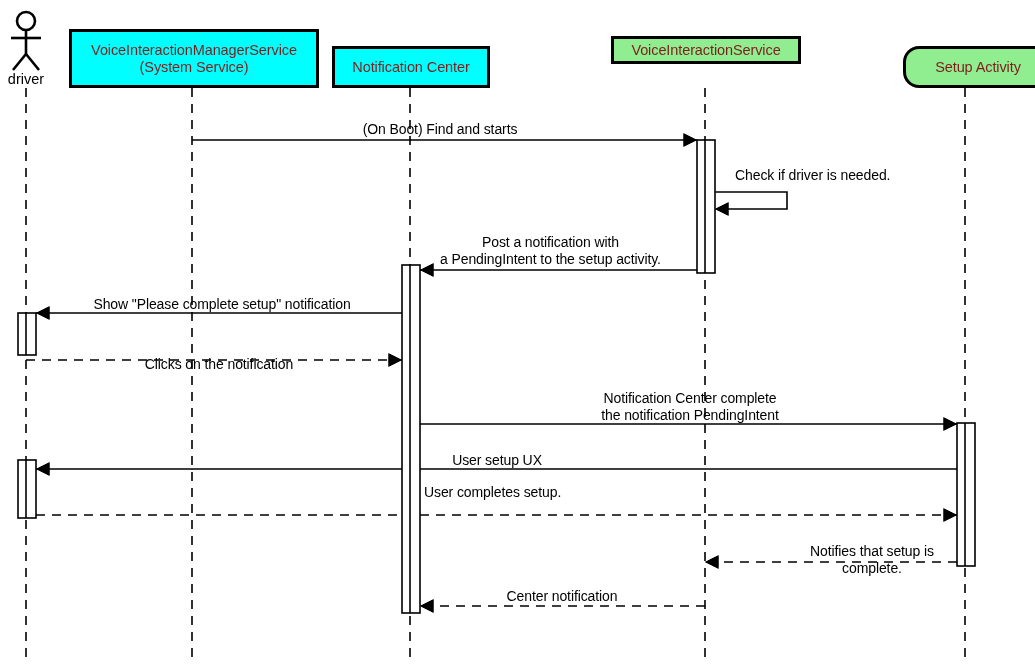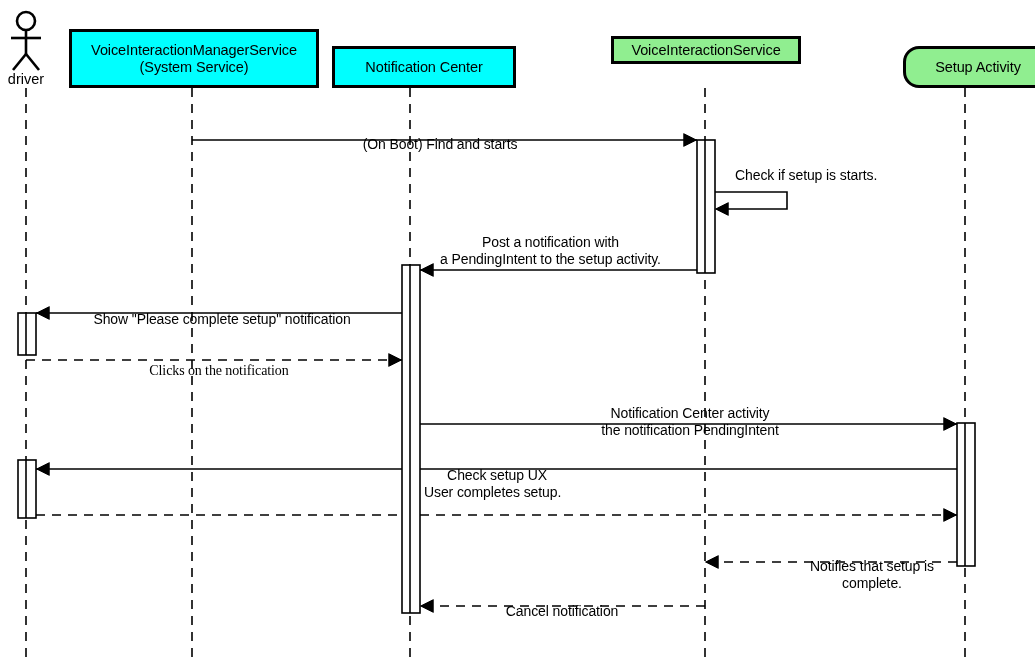--- a/index.html
+++ b/index.html
@@ -28,21 +28,21 @@
   }
   .participant-box {
     position: absolute;
     box-sizing: border-box;
     border: 3px solid #000000;
     display: flex;
     align-items: center;
     justify-content: center;
     text-align: center;
     line-height: 1.12;
-    color: #000000;
+    color: #7f1d1d;
     font-size: 14.5px;
     letter-spacing: -0.1px;
   }
   .participant-label {
     display: block;
     white-space: pre-line;
     padding: 0 6px;
   }
   .actor-label {
     position: absolute;
@@ -52,21 +52,21 @@
     white-space: nowrap;
   }
   .msg-label {
     position: absolute;
     font-size: 14px;
     color: #000000;
     white-space: pre-line;
     line-height: 1.22;
     letter-spacing: -0.1px;
   }
-  .msg-label.center { transform: translateX(-50%); text-align: center; margin-top: 15px; }
+  .msg-label.center { transform: translateX(-50%); text-align: center; }
   .msg-label.left  { text-align: left; }
 </style>
 </head>
 <body>
 
 <div id="diagram-root">
 
   <svg id="diagram-svg" viewBox="0 0 1035 664" xmlns="http://www.w3.org/2000/svg">
     <g id="layer-lifelines">
         <line x1="26" y1="88" x2="26" y2="664" stroke="#000000" stroke-width="1.6" stroke-dasharray="9 7"></line>
@@ -149,38 +149,38 @@
         <polygon points="433.5,599.25 420,606 433.5,612.75" fill="#000000"></polygon>
       </g>
   </svg>
 
   <div id="boxes-layer">
       <div class="actor-label" style="left: -34px; top: 71px; width: 120px;">driver</div>
       <div class="participant-box" style="left: 69px; top: 29px; width: 250px; height: 59px; background: rgb(0, 255, 255);">
         <span class="participant-label">VoiceInteractionManagerService
 (System Service)</span>
       </div>
-      <div class="participant-box" style="left: 332px; top: 46px; width: 184px; height: 42px; background: rgb(0, 255, 255);">
+      <div class="participant-box" style="left: 332px; top: 46px; width: 158px; height: 42px; background: rgb(0, 255, 255);">
         <span class="participant-label">Notification Center</span>
       </div>
       <div class="participant-box" style="left: 611px; top: 36px; width: 190px; height: 28px; background: rgb(144, 238, 144);">
         <span class="participant-label">VoiceInteractionService</span>
       </div>
       <div class="participant-box" style="left: 903px; top: 46px; width: 150px; height: 42px; background: rgb(144, 238, 144); border-radius: 16px;">
         <span class="participant-label">Setup Activity</span>
       </div>
     </div>
   <div id="labels-layer">
       <div class="msg-label center" style="left: 440px; top: 121px;">(On Boot) Find and starts</div>
-      <div class="msg-label left" style="left: 735px; top: 167px;">Check if setup is starts.</div>
+      <div class="msg-label left" style="left: 735px; top: 167px;">Check if driver is needed.</div>
       <div class="msg-label left" style="left: 440px; top: 234px; text-align: center;">Post a notification with
 a PendingIntent to the setup activity.</div>
       <div class="msg-label center" style="left: 222px; top: 296px;">Show "Please complete setup" notification</div>
-      <div class="msg-label center" style="left: 219px; top: 347px; font-family: Liberation Serif, serif;">Clicks on the notification</div>
-      <div class="msg-label center" style="left: 690px; top: 390px;">Notification Center activity
+      <div class="msg-label center" style="left: 219px; top: 356px;">Clicks on the notification</div>
+      <div class="msg-label center" style="left: 690px; top: 390px;">Notification Center complete
 the notification PendingIntent</div>
-      <div class="msg-label center" style="left: 497px; top: 452px;">Check setup UX</div>
+      <div class="msg-label center" style="left: 497px; top: 452px;">User setup UX</div>
       <div class="msg-label left" style="left: 424px; top: 484px;">User completes setup.</div>
       <div class="msg-label center" style="left: 872px; top: 543px;">Notifies that setup is complete.</div>
-      <div class="msg-label center" style="left: 562px; top: 588px;">Cancel notification</div>
+      <div class="msg-label center" style="left: 562px; top: 588px;">Center notification</div>
     </div>
 
 </div>
 
 </body></html>

